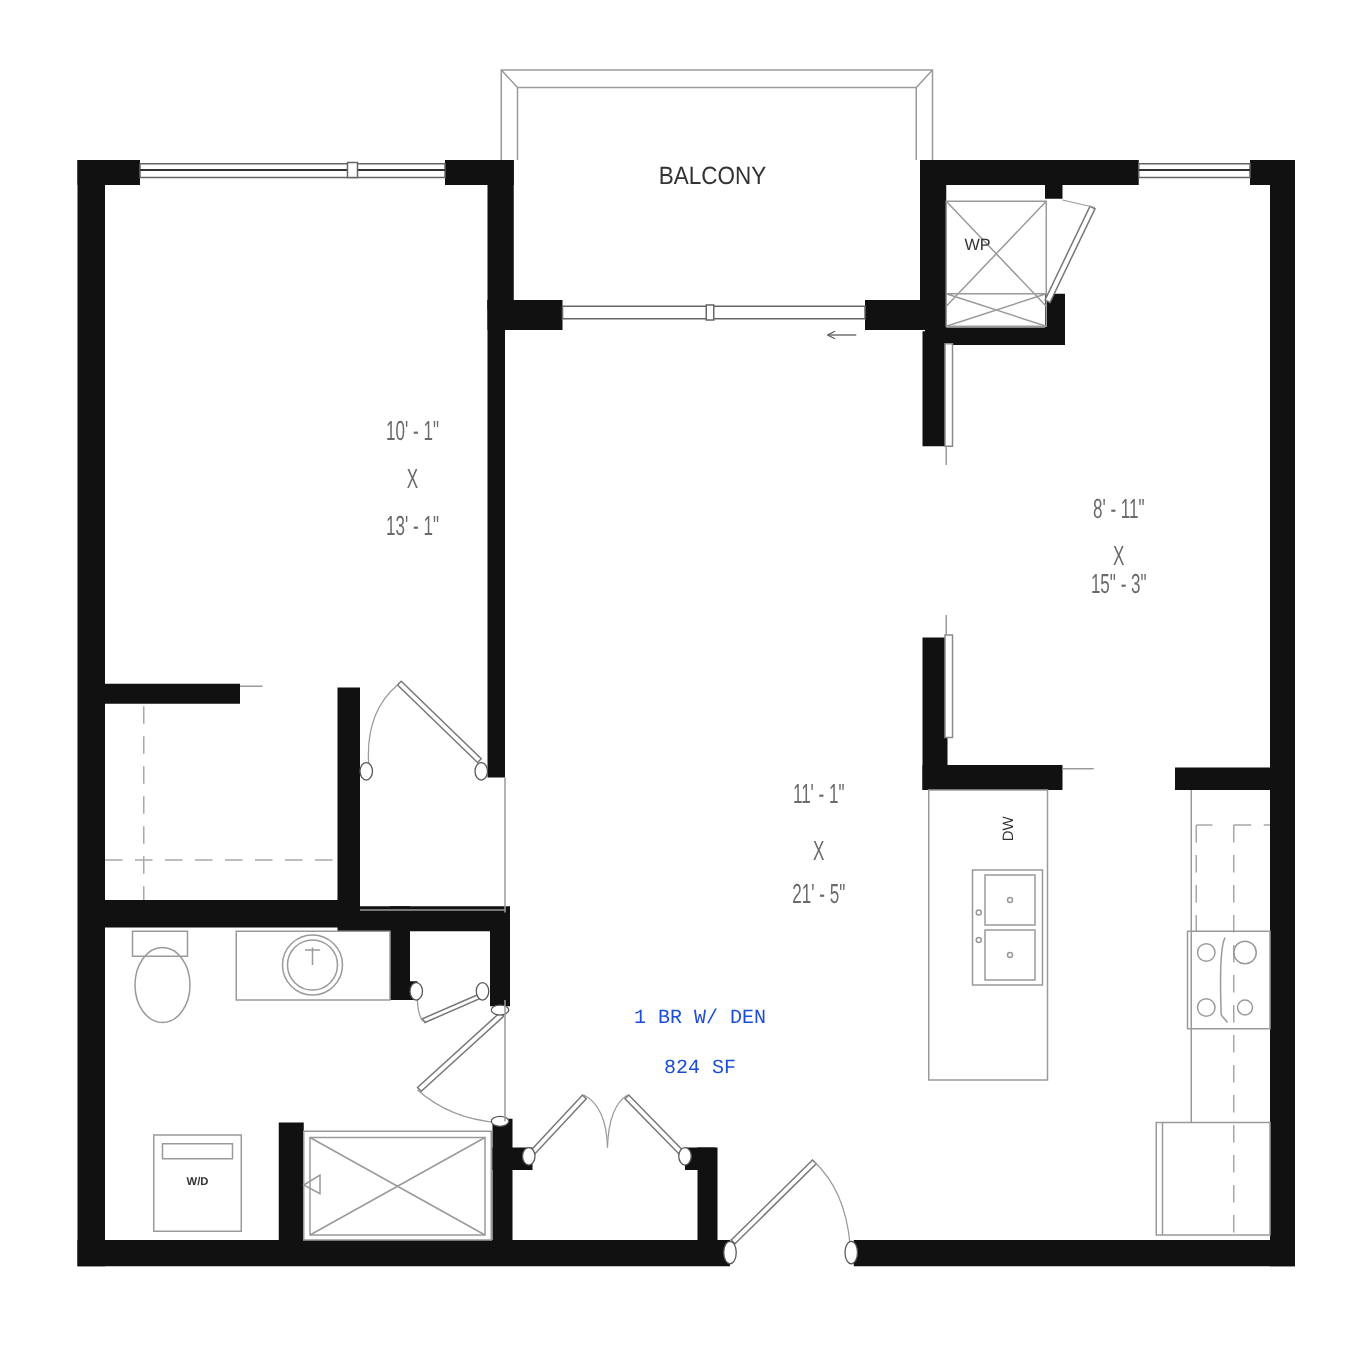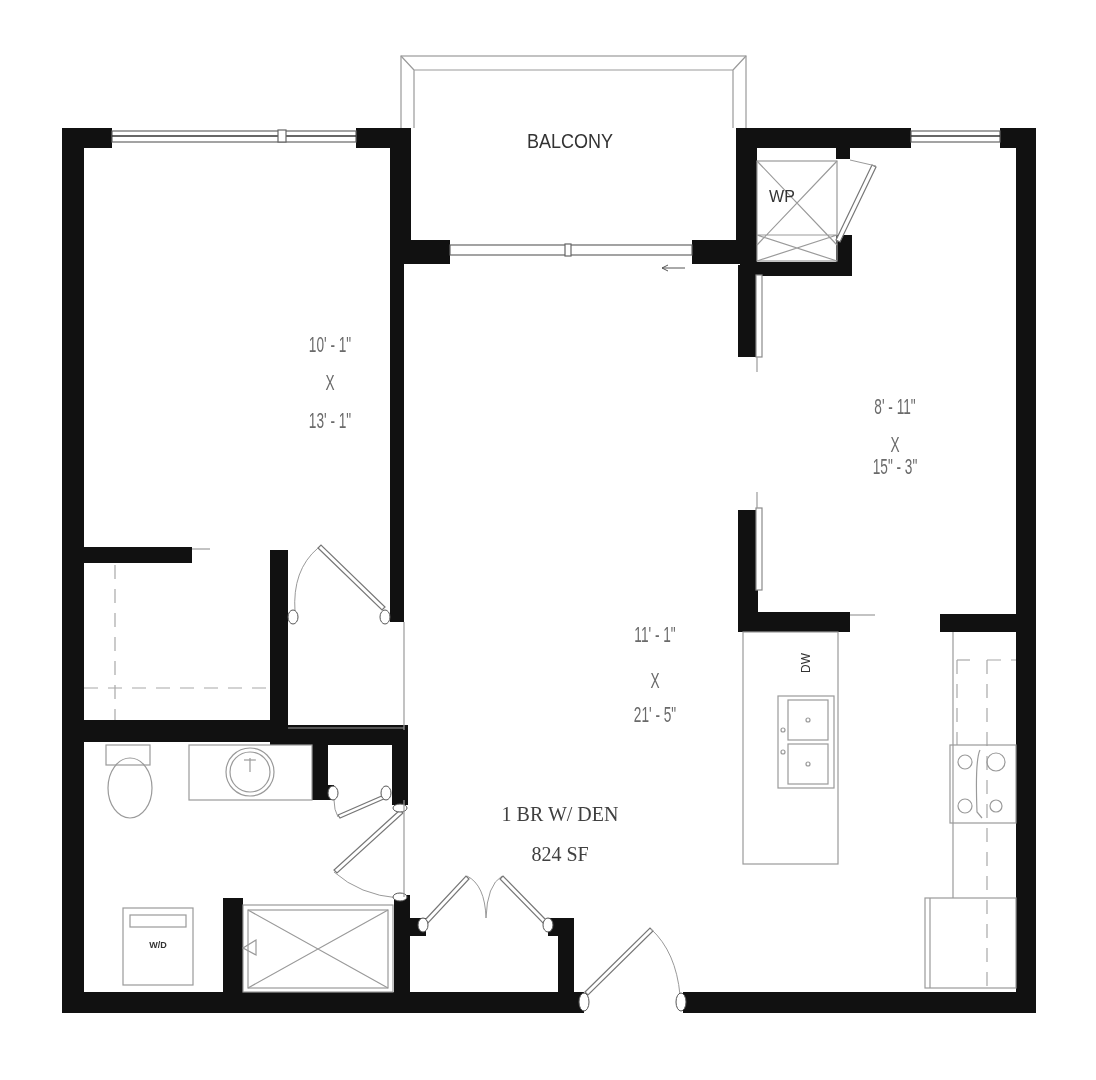--- a/index.html
+++ b/index.html
@@ -8,21 +8,21 @@
     .wall { fill: #111111; }
     .thin { fill: none; stroke: #9a9a9a; stroke-width: 1.2; }
     .thinw { fill: #ffffff; stroke: #8a8a8a; stroke-width: 1.2; }
     .dash { fill: none; stroke: #a8a8a8; stroke-width: 1.2; stroke-dasharray: 14 10; }
     .arc { fill: none; stroke: #9a9a9a; stroke-width: 1; }
     .door { fill: #ffffff; stroke: #777777; stroke-width: 1.2; }
     .glass { fill: #ffffff; stroke: #666666; stroke-width: 1.2; }
     .lbl { position: absolute; color: #6a6a6a; font-family: "Liberation Sans Narrow", "Liberation Sans", sans-serif; transform: scaleX(0.62); transform-origin: center top; text-align: center; white-space: nowrap; }
     .lbl-dim { font-size: 22px; line-height: 30px; }
     .lbl-room { color: #333333; font-size: 20px; transform: scaleX(0.9); }
-    .lbl-unit { color: #404040; font-size: 20px; line-height: 20px; transform: none; font-family: Liberation Serif, serif; }
+    .lbl-unit { color: #1d4ed8; font-size: 16px; line-height: 20px; transform: none; font-family: Liberation Mono, monospace; }
     .lbl-small { color: #333333; font-size: 11px; transform: none; font-family: "Liberation Sans", sans-serif; }
   </style>
 </head>
 <body>
 
 <svg id="plan" viewBox="0 0 1096 1080" xmlns="http://www.w3.org/2000/svg">
 
   <g>
     <rect class="thin" x="401" y="56" width="345" height="190"></rect>
     <path class="thin" d="M414 70 L733 70 L733 128 M414 70 L414 128 M401 56 L414 70 M746 56 L733 70"></path>
@@ -208,15 +208,15 @@
 <div class="lbl lbl-dim" style="left:845px; top:436px; width:100px; line-height:18px;">X</div>
 <div class="lbl lbl-dim" style="left:845px; top:452px; width:100px;">15" - 3"</div>
 
 <div class="lbl lbl-dim" style="left:605px; top:620px; width:100px;">11' - 1"</div>
 <div class="lbl lbl-dim" style="left:605px; top:666px; width:100px;">X</div>
 <div class="lbl lbl-dim" style="left:605px; top:700px; width:100px;">21' - 5"</div>
 
 <div class="lbl lbl-unit" style="left:500px; top:804px; width:120px;">1 BR W/ DEN</div>
 <div class="lbl lbl-unit" style="left:500px; top:844px; width:120px;">824 SF</div>
 
-<div class="lbl lbl-small" style="left:762px; top:188px; width:40px; font-size:16px;">WP</div>
+<div class="lbl lbl-small" style="left:762px; top:188px; width:40px; font-size:13px;">WP</div>
 <div class="lbl lbl-small" style="left:786px; top:656px; width:40px; font-size:12px; transform: rotate(-90deg); transform-origin: center center;">DW</div>
 <div class="lbl lbl-small" style="left:138px; top:940px; width:40px; font-size:9px;font-weight:bold;">W/D</div>
 
 </body></html>

